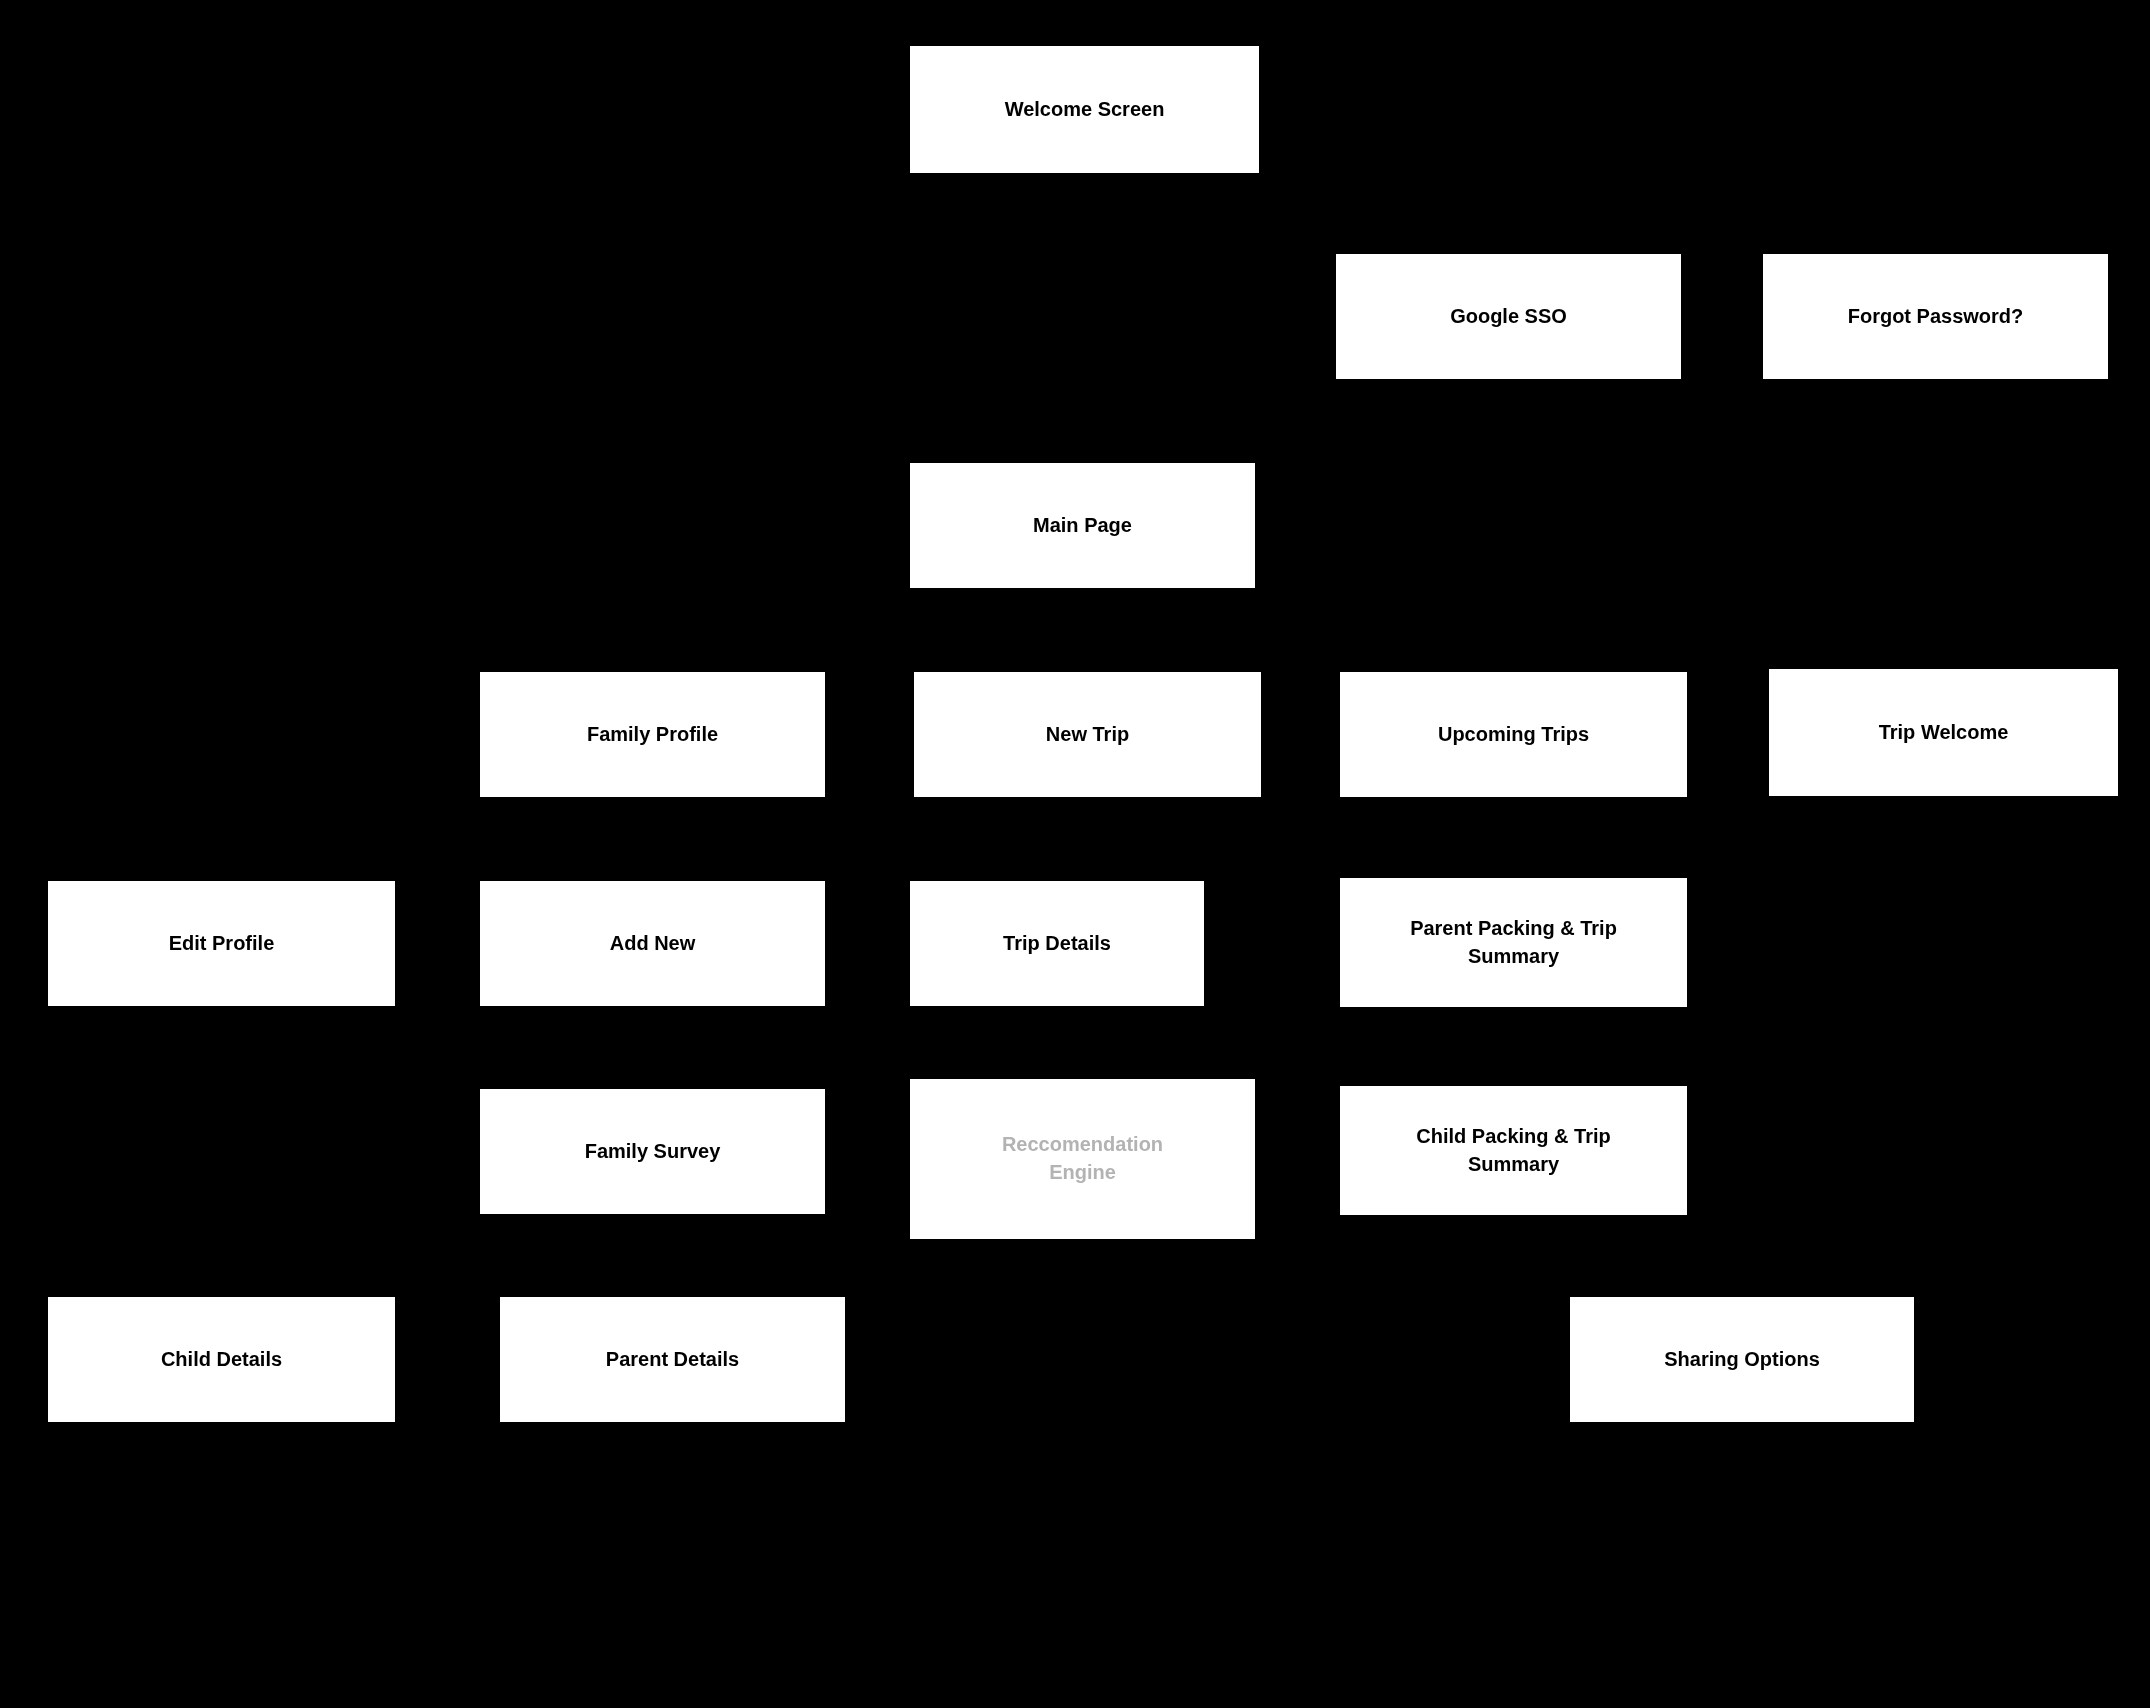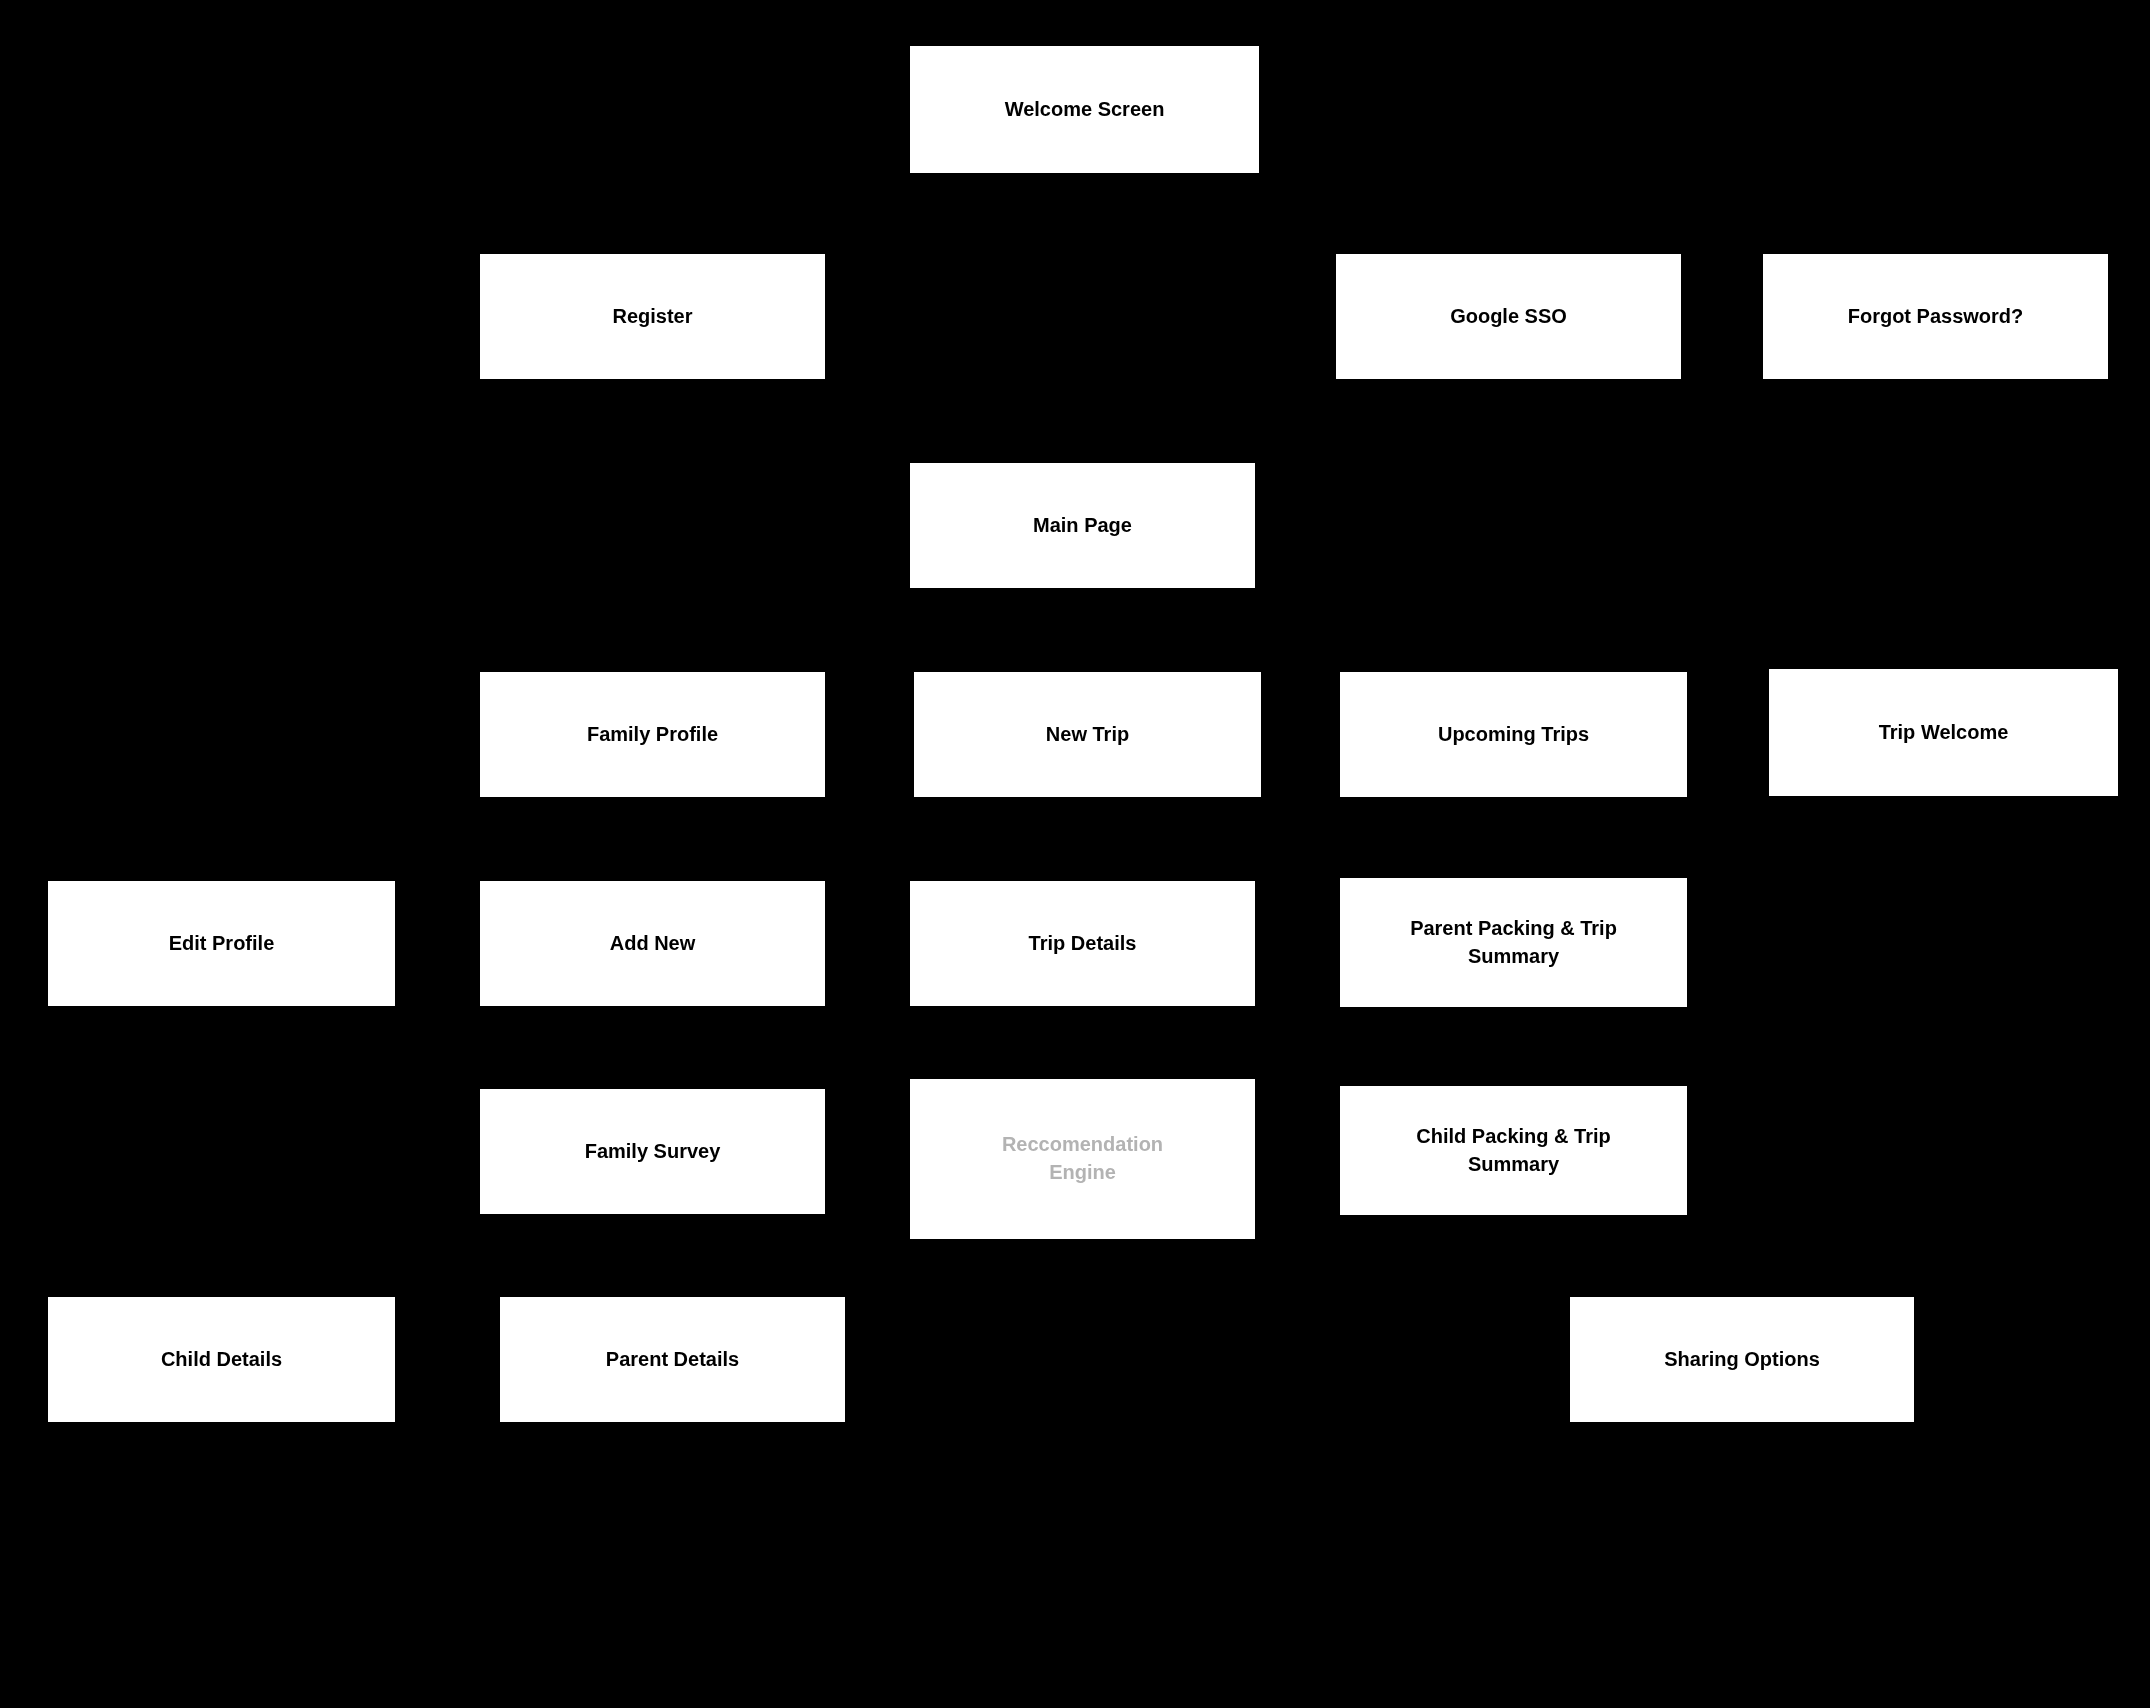--- a/index.html
+++ b/index.html
@@ -36,23 +36,20 @@
     color: #b3b3b3;
   }
 </style>
 </head>
 <body>
 
 <div id="canvas" style="background: rgb(0, 0, 0);">
     <div class="node" style="left: 910px; top: 46px; width: 349px; height: 127px; background: rgb(255, 255, 255);">
       <span class="node-label">Welcome Screen</span>
     </div>
-    <div class="node" style="left: 480px; top: 254px; width: 345px; height: 125px; background: rgb(255, 255, 255);">
-      <span class="node-label">Register</span>
-    </div>
     <div class="node" style="left: 1336px; top: 254px; width: 345px; height: 125px; background: rgb(255, 255, 255);">
       <span class="node-label">Google SSO</span>
     </div>
     <div class="node" style="left: 1763px; top: 254px; width: 345px; height: 125px; background: rgb(255, 255, 255);">
       <span class="node-label">Forgot Password?</span>
     </div>
     <div class="node" style="left: 910px; top: 463px; width: 345px; height: 125px; background: rgb(255, 255, 255);">
       <span class="node-label">Main Page</span>
     </div>
     <div class="node" style="left: 480px; top: 672px; width: 345px; height: 125px; background: rgb(255, 255, 255);">
@@ -66,21 +63,21 @@
     </div>
     <div class="node" style="left: 1769px; top: 669px; width: 349px; height: 127px; background: rgb(255, 255, 255);">
       <span class="node-label">Trip Welcome</span>
     </div>
     <div class="node" style="left: 48px; top: 881px; width: 347px; height: 125px; background: rgb(255, 255, 255); text-align: right;">
       <span class="node-label">Edit Profile</span>
     </div>
     <div class="node" style="left: 480px; top: 881px; width: 345px; height: 125px; background: rgb(255, 255, 255);">
       <span class="node-label">Add New</span>
     </div>
-    <div class="node" style="left: 910px; top: 881px; width: 345px; height: 125px; background: rgb(255, 255, 255);">
+    <div class="node" style="left: 910px; top: 881px; width: 294px; height: 125px; background: rgb(255, 255, 255);">
       <span class="node-label">Trip Details</span>
     </div>
     <div class="node" style="left: 1340px; top: 878px; width: 347px; height: 129px; background: rgb(255, 255, 255);">
       <span class="node-label">Parent Packing &amp; Trip
 Summary</span>
     </div>
     <div class="node" style="left: 480px; top: 1089px; width: 345px; height: 125px; background: rgb(255, 255, 255);">
       <span class="node-label">Family Survey</span>
     </div>
     <div class="node muted" style="left: 910px; top: 1079px; width: 345px; height: 160px; background: rgb(255, 255, 255);">

